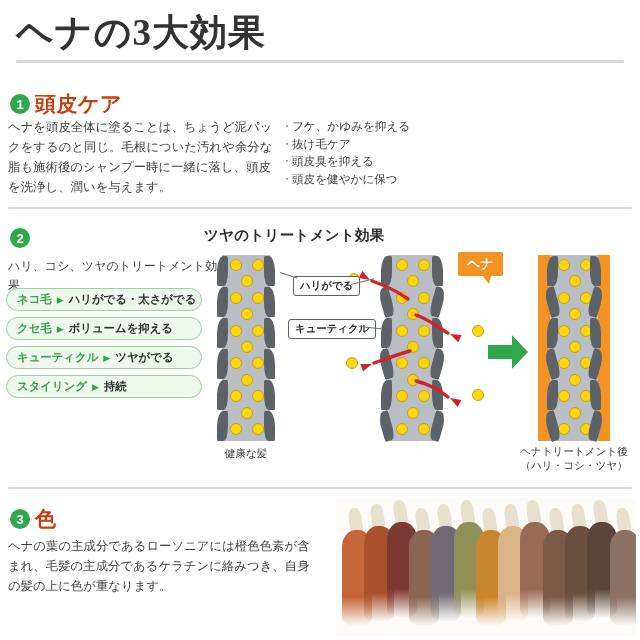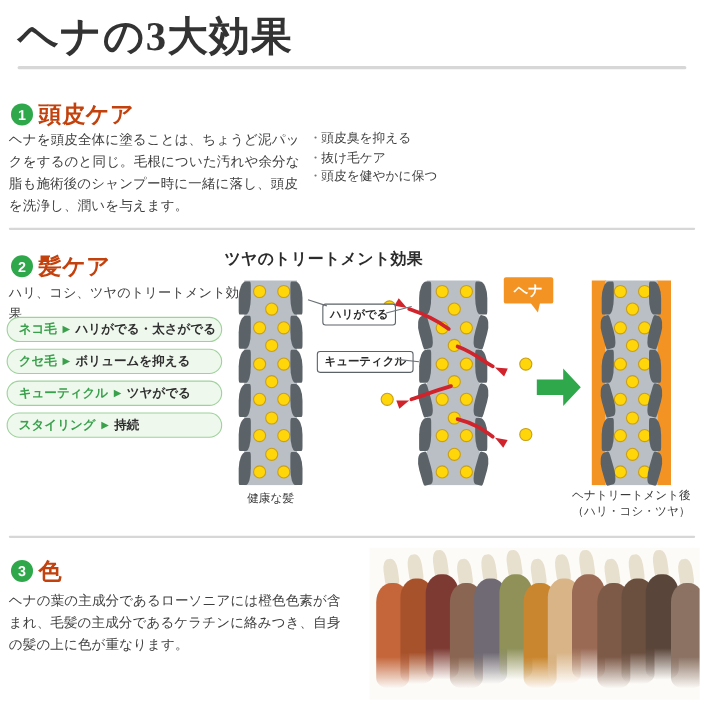--- a/index.html
+++ b/index.html
@@ -168,30 +168,30 @@
 
   <div class="title">ヘナの3大効果</div>
   <div class="rule title-rule"></div>
 
   <div class="sec-head" style="left:10px; top:90px;">
     <span class="badge">1</span>
     <span class="sec-title">頭皮ケア</span>
   </div>
   <div class="body-text" style="left:8px; top:118px; width:268px;">ヘナを頭皮全体に塗ることは、ちょうど泥パックをするのと同じ。毛根についた汚れや余分な脂も施術後のシャンプー時に一緒に落し、頭皮を洗浄し、潤いを与えます。</div>
   <ul class="bullets">
+    <li>フケ、かゆみを抑える</li>
+    <li>抜け毛ケア</li>
     <li>頭皮臭を抑える</li>
-    <li>抜け毛ケア</li>
     <li>頭皮を健やかに保つ</li>
   </ul>
 
   <div class="rule sec-rule-2"></div>
 
   <div class="sec-head" style="left:10px; top:228px;">
     <span class="badge">2</span>
-    <span class="sec-title">髪ケア</span>
   </div>
   <div class="body-text" style="left:8px; top:257px; width:210px; font-size:12px;">ハリ、コシ、ツヤのトリートメント効果</div>
 
   <div class="pills">
     <div class="pill">
       <span class="pill-key">ネコ毛</span>
       <span class="pill-arrow">▶</span>
       <span class="pill-val">ハリがでる・太さがでる</span>
     </div>
     <div class="pill">

